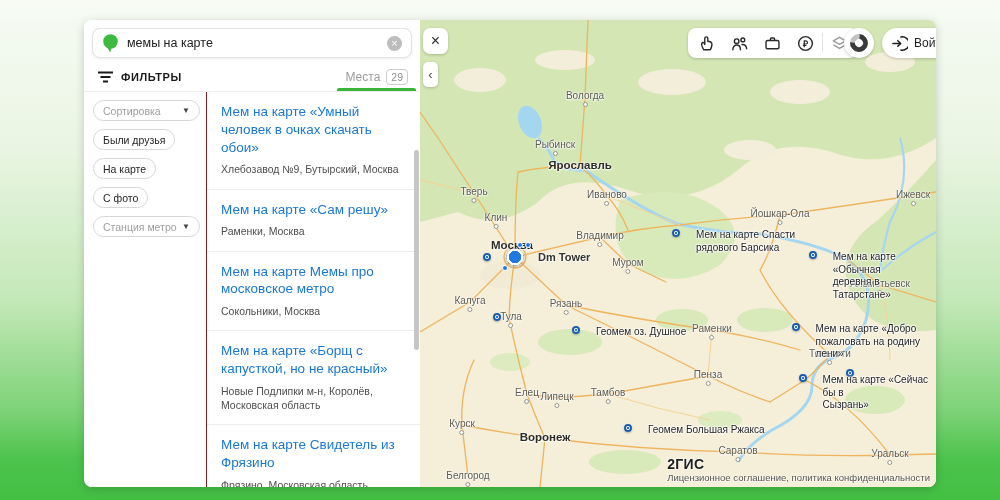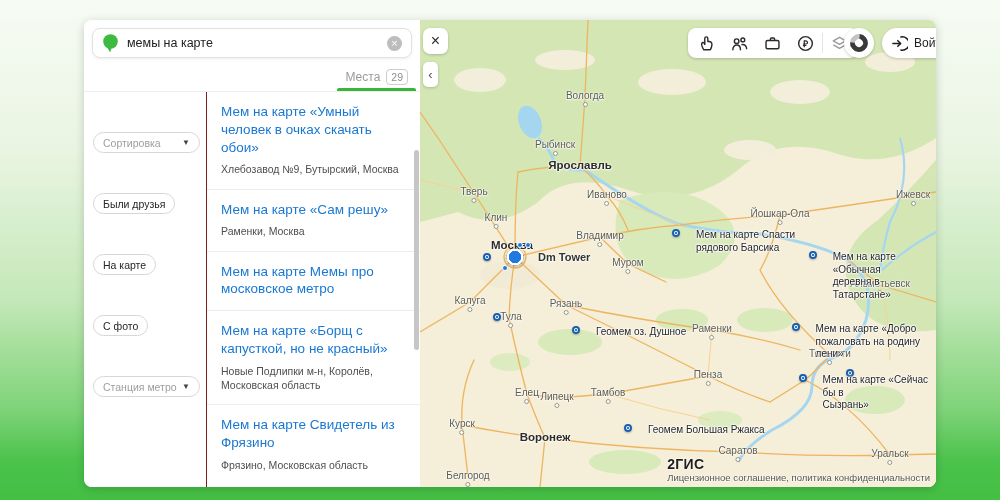--- a/index.html
+++ b/index.html
@@ -25,21 +25,21 @@
   .tabs-row { display:flex; align-items:stretch; height:30px; border-bottom:1px solid #ededed; padding-left:14px; }
   .filters-btn { display:flex; align-items:center; gap:8px; cursor:pointer; }
   .filters-label { font-size:11px; font-weight:700; letter-spacing:.6px; color:#1b1b1b; }
   .tab-places { margin-left:auto; display:flex; align-items:center; gap:6px; padding:0 12px; position:relative; cursor:pointer; }
   .tab-places-label { font-size:12px; color:#9b9b9b; }
   .tab-badge { font-size:10.5px; color:#8f8f8f; border:1px solid #cdcdcd; border-radius:4px; padding:0 4px; line-height:14px; }
   .tab-underline { position:absolute; left:4px; right:4px; bottom:0; height:3px; background:#3ab53a; border-radius:2px 2px 0 0; }
   .panel-body { flex:1; display:flex; min-height:0; }
   .filters-col { width:122px; flex:0 0 122px; padding:8px 6px 8px 9px; display:flex; flex-wrap:wrap; gap:8px; align-content:flex-start; }
   .chip { border:1px solid #d7d7d7; border-radius:14px; background:#fff; height:21px; display:flex; align-items:center;
-    padding:0 9px; font-size:10.5px; color:#262626; cursor:pointer; white-space:nowrap;margin-top:32px; }
+    padding:0 9px; font-size:10.5px; color:#262626; cursor:pointer; white-space:nowrap; }
   .chip-select { width:100%; justify-content:space-between; color:#9e9e9e; }
   .chip-select .caret { color:#444; font-size:8px; }
   .results-col { flex:1; border-left:1px solid #7f1d1d; position:relative; overflow:hidden; }
   .item { padding:11px 18px 12px 14px; border-top:1px solid #ededed; cursor:pointer; }
   .item:first-child { border-top:none; }
   .item-title { color:#1a78d2; font-size:13.5px; line-height:1.32; }
   .item-sub { color:#4f4f4f; font-size:10.5px; margin-top:6px; line-height:1.35; }
   .list-scrollbar { position:absolute; right:1px; top:58px; width:5px; height:200px; background:#c6c6c6; border-radius:3px; cursor:grab; }
   
   .map { flex:1; position:relative; overflow:hidden; background:#f5eed8; }
@@ -92,20 +92,28 @@
       <div class="search-box">
         <svg width="17" height="19" viewBox="0 0 17 19">
           <circle cx="8.5" cy="7.5" r="7.3" fill="#3eba41"></circle>
           <path d="M5.2,13.5 L8.2,18.6 L9.6,13.8 Z" fill="#3eba41"></path>
         </svg>
         <input type="text" value="мемы на карте" style="">
         <span class="clear-btn">×</span>
       </div>
     </div>
     <div class="tabs-row">
+      <div class="filters-btn">
+        <svg width="15" height="12" viewBox="0 0 15 12">
+          <line x1="0" y1="1.5" x2="15" y2="1.5" stroke="#1b1b1b" stroke-width="2"></line>
+          <line x1="2.5" y1="6" x2="12.5" y2="6" stroke="#1b1b1b" stroke-width="2"></line>
+          <line x1="5" y1="10.5" x2="10" y2="10.5" stroke="#1b1b1b" stroke-width="2"></line>
+        </svg>
+        <span class="filters-label">ФИЛЬТРЫ</span>
+      </div>
       <div class="tab-places">
         <span class="tab-places-label">Места</span>
         <span class="tab-badge">29</span>
         <div class="tab-underline"></div>
       </div>
     </div>
     <div class="panel-body">
       <div class="filters-col">
         <div class="chip chip-select">
           <span>Сортировка</span>
@@ -123,20 +131,21 @@
         <div class="item">
           <div class="item-title">Мем на карте «Умный человек в очках скачать обои»</div>
           <div class="item-sub">Хлебозавод №9, Бутырский, Москва</div>
         </div>
         <div class="item">
           <div class="item-title">Мем на карте «Сам решу»</div>
           <div class="item-sub">Раменки, Москва</div>
         </div>
         <div class="item">
           <div class="item-title">Мем на карте Мемы про московское метро</div>
+          <div class="item-sub">Сокольники, Москва</div>
         </div>
         <div class="item">
           <div class="item-title">Мем на карте «Борщ с капусткой, но не красный»</div>
           <div class="item-sub">Новые Подлипки м-н, Королёв, Московская область</div>
         </div>
         <div class="item">
           <div class="item-title">Мем на карте Свидетель из Фрязино</div>
           <div class="item-sub">Фрязино, Московская область</div>
         </div>
 

